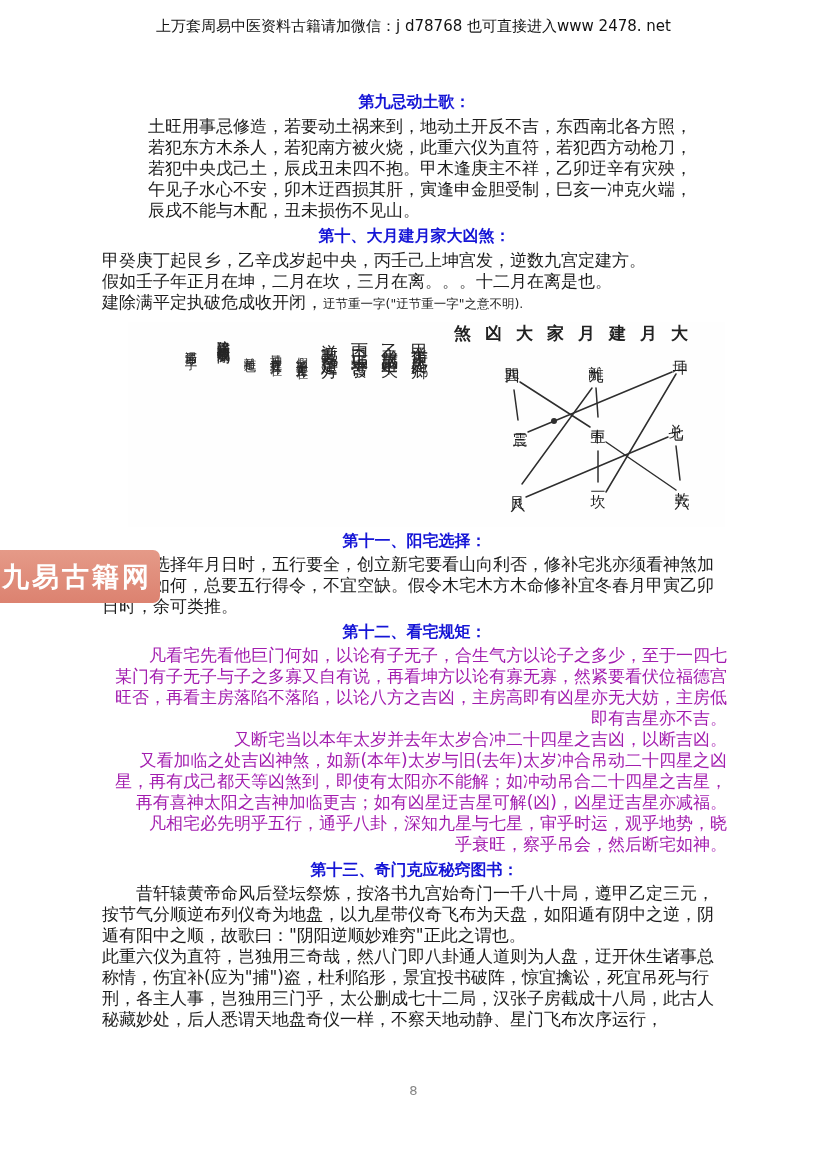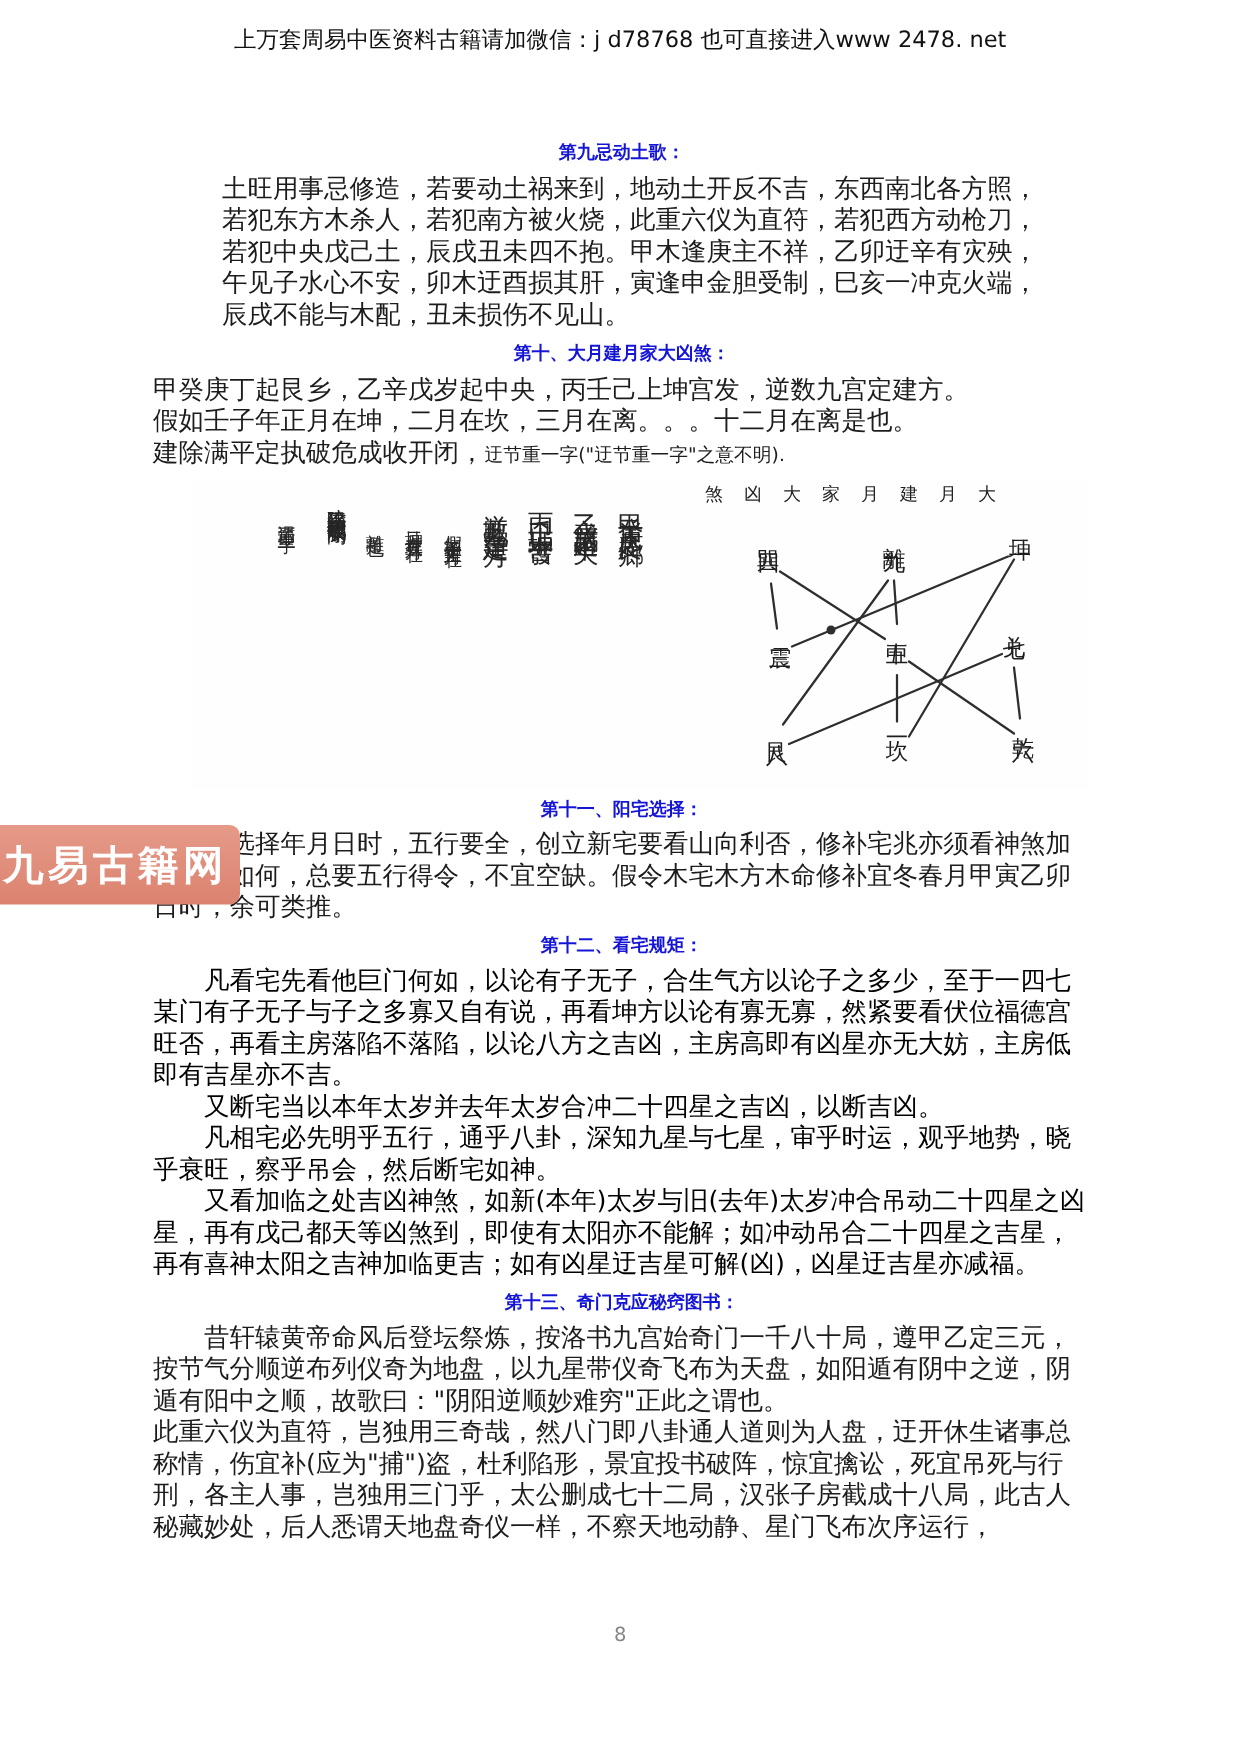--- a/index.html
+++ b/index.html
@@ -9,21 +9,21 @@
     font-family:"DejaVu Sans","Liberation Sans",sans-serif;
     color:#1c1c1c;
   }
   .top-header {
     padding-top:17px; text-align:center;
     font-size:15px; line-height:19px; color:#111111;
   }
   .content { position:absolute; left:102px; top:92px; width:625px; }
 
   .sec-title {
-    margin:0; text-align:center; font-size:12px; line-height:19px;
+    margin:0; text-align:center; font-size:16px; line-height:19px;
     font-weight:bold; color:#1515d6;
   }
   .body-txt { font-size:17px; line-height:21px; }
 
   .poem { margin:5px 0 0 46px; }
   .poem div { white-space:nowrap; }
 
   .s10-block { margin-top:5px; }
   .note-small { font-size:12.5px; }
 
@@ -36,35 +36,35 @@
   .scan-text { width:300px; height:197px; padding-top:8px; writing-mode:vertical-rl; }
   .scan-text div { line-height:1; }
   .cbig  { font-size:17px; letter-spacing:3px; margin-left:13px; }
   .csmall{ font-size:12px; letter-spacing:1.5px; margin-left:14px; }
   .cmed  { font-size:13px; letter-spacing:1px;  margin-left:15px; }
   .off18 { padding-top:18px; } .off15 { padding-top:15px; } .off12 { padding-top:12px; }
   .gap-l { margin-left:20px; }
 
   .scan-diagram { position:relative; flex:1; height:205px; }
   .scan-title {
-    position:absolute; top:0; left:42px; font-size:12px; font-weight:normal;
+    position:absolute; top:0; left:26px; font-size:17px; font-weight:bold;
     letter-spacing:14px; white-space:nowrap; color:#222222;
   }
   .diagram-svg { position:absolute; left:0; top:0; }
   .node {
     position:absolute; writing-mode:vertical-rl;
     font-size:15px; line-height:16px; letter-spacing:2px; color:#1e1e1e;
   }
   .n1{left:76px;  top:34px;} .n2{left:160px; top:32px;} .n3{left:244px; top:26px;}
   .n4{left:84px;  top:98px;} .n5{left:162px; top:95px;} .n6{left:240px; top:90px;}
   .n7{left:82px;  top:162px;} .n8{left:162px; top:160px;} .n9{left:246px; top:158px;}
 
   .para { margin:0; text-indent:2em; }
   .para.noindent { text-indent:0; }
-  .maroon { color:#000000; }
+  .maroon { color:#a21caf;text-align:right; }
   .mt4 { margin-top:4px; } .mt5 { margin-top:5px; }
 
   .watermark {
     position:absolute; left:-6px; top:550px; width:166px; height:53px;
     background:linear-gradient(#e59a88,#dc8270); border-radius:7px;
     display:flex; align-items:center; justify-content:center;
     color:#ffffff; font-size:27px; font-weight:bold; letter-spacing:3px;
     font-family:"DejaVu Serif","Liberation Serif",serif;
   }
   .page-num {
@@ -138,22 +138,22 @@
       </div>
     </div>
 
     <h3 class="sec-title mt4">第十一、阳宅选择：</h3>
     <p class="para body-txt mt4">凡选择年月日时，五行要全，创立新宅要看山向利否，修补宅兆亦须看神煞加临吉凶如何，总要五行得令，不宜空缺。假令木宅木方木命修补宜冬春月甲寅乙卯日时，余可类推。</p>
 
     <h3 class="sec-title mt5">第十二、看宅规矩：</h3>
     <div class="mt4">
       <p class="para body-txt maroon">凡看宅先看他巨门何如，以论有子无子，合生气方以论子之多少，至于一四七某门有子无子与子之多寡又自有说，再看坤方以论有寡无寡，然紧要看伏位福德宫旺否，再看主房落陷不落陷，以论八方之吉凶，主房高即有凶星亦无大妨，主房低即有吉星亦不吉。</p>
       <p class="para body-txt maroon">又断宅当以本年太岁并去年太岁合冲二十四星之吉凶，以断吉凶。</p>
+      <p class="para body-txt maroon">又看加临之处吉凶神煞，如新(本年)太岁与旧(去年)太岁冲合吊动二十四星之凶星，再有戊己都天等凶煞到，即使有太阳亦不能解；如冲动吊合二十四星之吉星，再有喜神太阳之吉神加临更吉；如有凶星迂吉星可解(凶)，凶星迂吉星亦减福。</p>
       <p class="para body-txt maroon">凡相宅必先明乎五行，通乎八卦，深知九星与七星，审乎时运，观乎地势，晓乎衰旺，察乎吊会，然后断宅如神。</p>
-      <p class="para body-txt maroon">又看加临之处吉凶神煞，如新(本年)太岁与旧(去年)太岁冲合吊动二十四星之凶星，再有戊己都天等凶煞到，即使有太阳亦不能解；如冲动吊合二十四星之吉星，再有喜神太阳之吉神加临更吉；如有凶星迂吉星可解(凶)，凶星迂吉星亦减福。</p>
     </div>
 
     <h3 class="sec-title mt5">第十三、奇门克应秘窍图书：</h3>
     <div class="mt4">
       <p class="para body-txt">昔轩辕黄帝命风后登坛祭炼，按洛书九宫始奇门一千八十局，遵甲乙定三元，按节气分顺逆布列仪奇为地盘，以九星带仪奇飞布为天盘，如阳遁有阴中之逆，阴遁有阳中之顺，故歌曰："阴阳逆顺妙难穷"正此之谓也。</p>
       <p class="para body-txt noindent">此重六仪为直符，岂独用三奇哉，然八门即八卦通人道则为人盘，迂开休生诸事总称情，伤宜补(应为"捕")盗，杜利陷形，景宜投书破阵，惊宜擒讼，死宜吊死与行刑，各主人事，岂独用三门乎，太公删成七十二局，汉张子房截成十八局，此古人秘藏妙处，后人悉谓天地盘奇仪一样，不察天地动静、星门飞布次序运行，</p>
     </div>
 
   </div>
 

